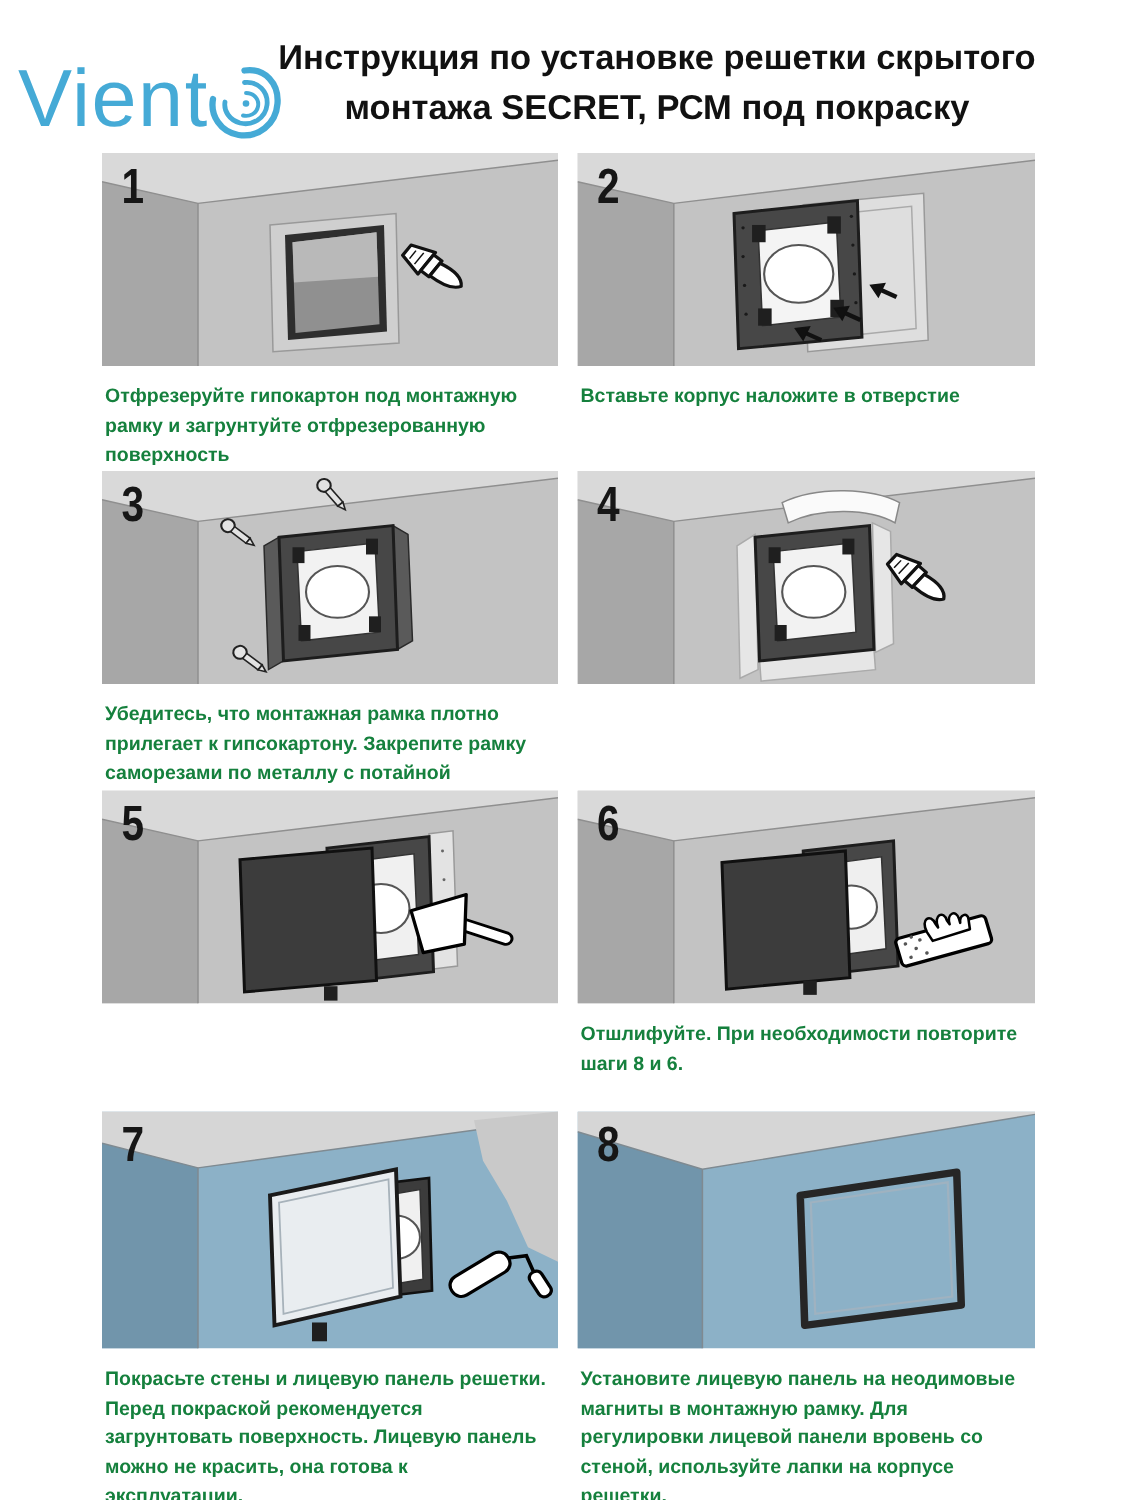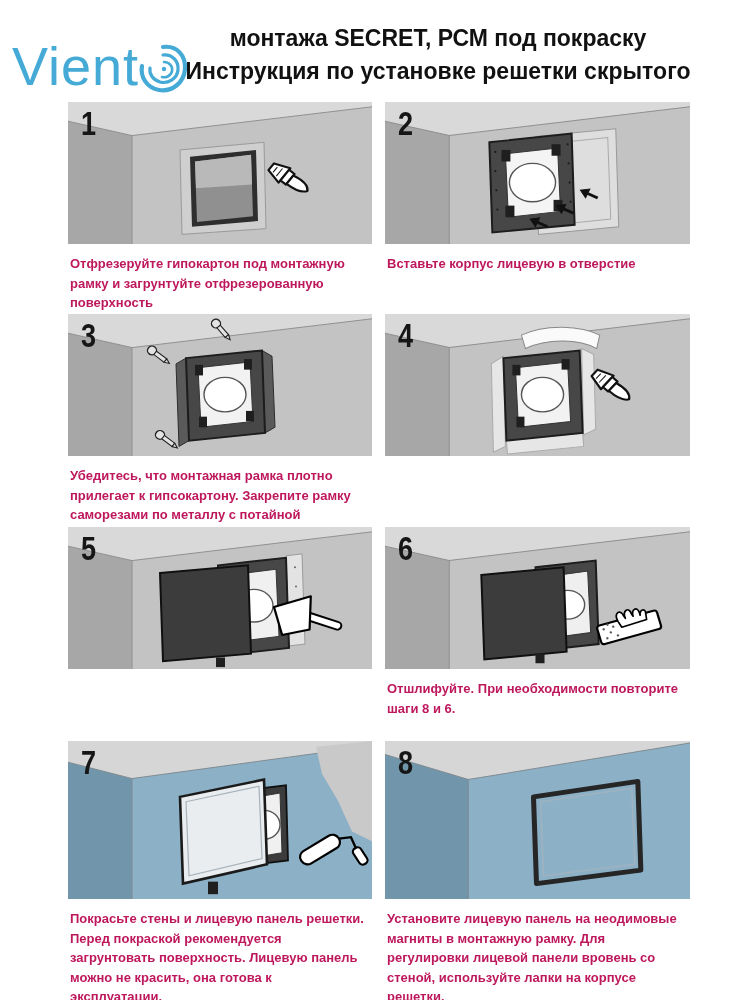--- a/index.html
+++ b/index.html
@@ -12,40 +12,40 @@
          font-size:23px;font-weight:bold;line-height:1.45;color:#111;}
   .grid{display:grid;grid-template-columns:304px 305px;column-gap:13px;
         grid-template-rows:212px 213px 214px auto;margin-left:68px;}
   .step{position:relative;}
   .fig{position:relative;width:100%;height:142px;margin:0;}
   .fig.tall{height:158px;}
   .fig svg{display:block;width:100%;height:100%;}
   .stepnum{position:absolute;top:5px;left:13px;font-size:33px;font-weight:bold;
            color:#161616;transform:scaleX(.82);transform-origin:left top;line-height:1;}
   .caption{margin:10px 2px 0 2px;width:296px;font-size:13px;font-weight:bold;
-           line-height:1.5;color:#be185d;}
+           line-height:1.5;color:#15803d;}
 </style>
 </head>
 <body>
 
 <div class="header">
   <div class="logo">
     <span class="logo-text">Vient</span>
     <svg class="logo-swirl" width="54" height="58" viewBox="0 0 54 58">
       <g fill="none" stroke="#45aad6" stroke-linecap="round">
         <path d="M27,9 C41,7 50,18 49,31 C48,45 36,54 23,52 C11,50 4,39 6,28" stroke-width="4.2"></path>
         <path d="M27,17 C36,16 43,23 42,32 C41,41 32,46 24,44 C17,42 13,36 14,30" stroke-width="3.2"></path>
         <path d="M28,24 C33,24 37,28 36,33 C35,38 30,40 26,39" stroke-width="2.6"></path>
         <circle cx="28" cy="31" r="2.2" fill="#45aad6" stroke="none"></circle>
       </g>
     </svg>
   </div>
   <div class="title">
+    <div>Инструкция по установке решетки скрытого</div>
     <div>монтажа SECRET, РСМ под покраску</div>
-    <div>Инструкция по установке решетки скрытого</div>
   </div>
 </div>
 
 <div class="grid">
 
   <section class="step">
     <figure class="fig">
       <svg viewBox="0 0 304 148" preserveAspectRatio="none">
         <polygon points="0,0 304,0 304,148 0,148" fill="#c3c3c3"></polygon>
         <polygon points="0,20 64,35 64,148 0,148" fill="#a7a7a7"></polygon>
@@ -104,21 +104,21 @@
               <polygon points="11,-5 19,0 11,5"></polygon>
             </g>
           <g transform="translate(162,130) rotate(205)">
               <line x1="0" y1="0" x2="11" y2="0" stroke-width="3"></line>
               <polygon points="11,-5 19,0 11,5"></polygon>
             </g>
         </g>
       </svg>
       <div class="stepnum">2</div>
     </figure>
-    <p class="caption">Вставьте корпус лицевую в отверстие</p>
+    <p class="caption">Вставьте корпус наложите в отверстие</p>
   </section>
 
   <section class="step">
     <figure class="fig">
       <svg viewBox="0 0 304 148" preserveAspectRatio="none">
         <polygon points="0,0 304,0 304,148 0,148" fill="#c3c3c3"></polygon>
         <polygon points="0,20 64,35 64,148 0,148" fill="#a7a7a7"></polygon>
         <polygon points="0,0 304,0 304,5 64,35 0,20" fill="#d9d9d9"></polygon>
         <polyline points="0,20 64,35 304,5" fill="none" stroke="#8f8f8f" stroke-width="1"></polyline>
         <line x1="64" y1="35" x2="64" y2="148" stroke="#8f8f8f" stroke-width="1"></line>

